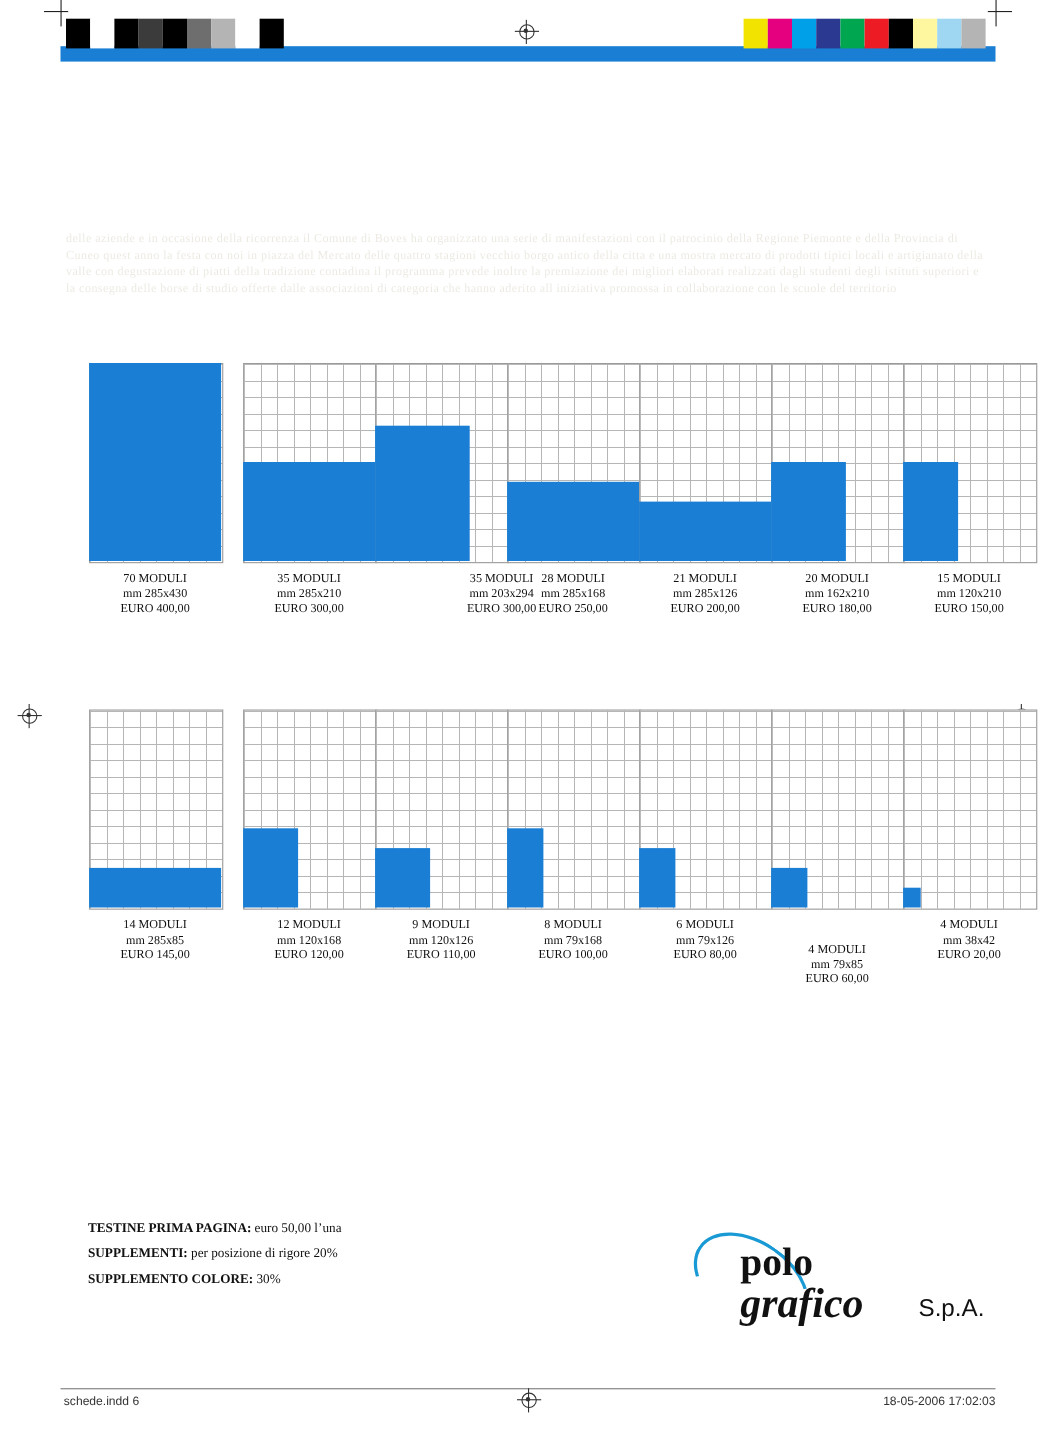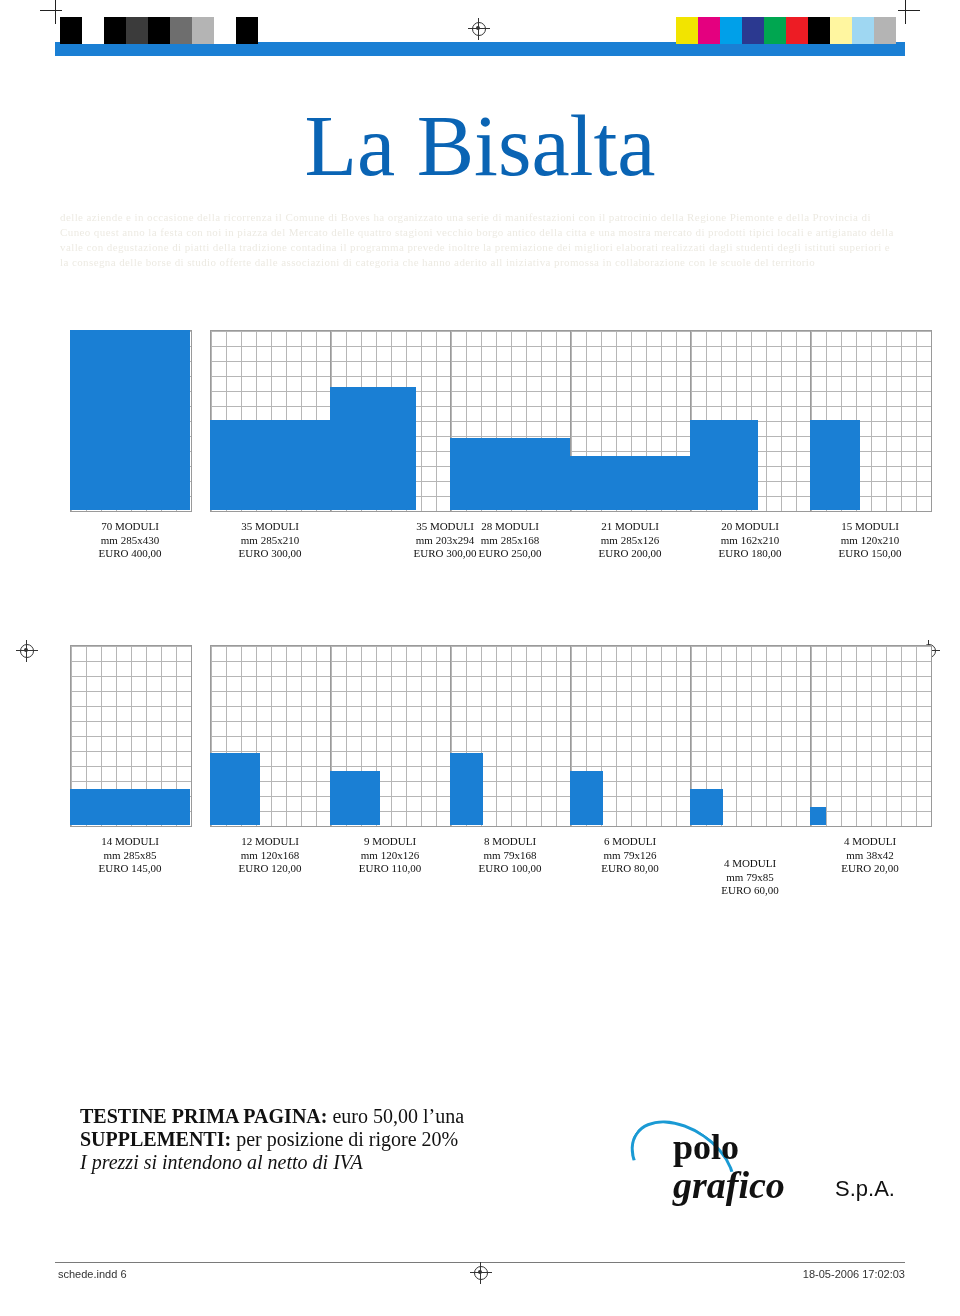--- a/index.html
+++ b/index.html
@@ -36,33 +36,33 @@
 
   
   .ghost{
     position:absolute;left:60px;top:210px;width:840px;height:880px;
     opacity:.16;color:#8a7a4a;font-size:11px;line-height:15px;
     font-family:"Liberation Serif", serif;overflow:hidden;
     letter-spacing:.4px;
   }
 
   
-  .row{position:absolute;left:60px;width:840px;}
+  .row{position:absolute;left:71px;width:840px;}
   .cell{position:absolute;}
   .grid{position:absolute;background:#ffffff;border:1px solid #9a9a9a;
         background-image:
           repeating-linear-gradient(to right, #b6b6b6 0 1px, transparent 1px 15px),
           repeating-linear-gradient(to bottom, #b6b6b6 0 1px, transparent 1px 15px);}
   .fill{position:absolute;background:#1a7fd4;}
   .cap{position:absolute;text-align:center;font-size:11px;line-height:13.5px;color:#111;
        font-family:"Liberation Serif", serif;width:140px;}
 
   
   .footnote{position:absolute;left:80px;top:1105px;width:560px;color:#111;}
-  .footnote div{font-size:20px;line-height:23px;}
+  .footnote div{font-size:12px;line-height:23px;}
   .footnote b{font-family:"Liberation Serif", serif;}
   .footnote .ital{font-style:italic;}
 
   
   .logo{position:absolute;left:625px;top:1118px;width:260px;height:100px;text-align:center;}
   .logo .swoosh{position:absolute;left:0;top:10px;width:110px;height:70px;
     border:3px solid #1a9ad4;border-radius:50%;border-right-color:transparent;border-bottom-color:transparent;
     transform:rotate(35deg);}
   .logo .polo{position:absolute;left:48px;top:8px;font-size:36px;font-weight:bold;color:#111;font-family:"Liberation Serif", serif;}
   .logo .grafico{position:absolute;left:48px;top:45px;font-size:38px;font-style:italic;font-weight:bold;color:#111;font-family:"Liberation Serif", serif;}
@@ -125,21 +125,20 @@
       <div class="c1"></div>
       <div class="c2"></div>
   </div>
   <div class="reg sidereg-r">
     <div class="hl"></div>
       <div class="vl"></div>
       <div class="c1"></div>
       <div class="c2"></div>
   </div>
 
-  <div class="title">La Bisalta</div>
 
   <div class="ghost">delle aziende e in occasione della ricorrenza il Comune di Boves ha organizzato una serie di manifestazioni con il patrocinio della Regione Piemonte e della Provincia di Cuneo quest anno la festa con noi in piazza del Mercato delle quattro stagioni vecchio borgo antico della citta e una mostra mercato di prodotti tipici locali e artigianato della valle con degustazione di piatti della tradizione contadina il programma prevede inoltre la premiazione dei migliori elaborati realizzati dagli studenti degli istituti superiori e la consegna delle borse di studio offerte dalle associazioni di categoria che hanno aderito all iniziativa promossa in collaborazione con le scuole del territorio</div>
 
   <div class="row" style="top:330px;height:230px;">
 
     <div class="cell" style="left:10px;top:0;">
       <div class="grid" style="left:0;top:0;width:120px;height:180px;"></div>
       <div class="fill" style="left:0;top:0;width:120px;height:180px;"></div>
       <div class="cap" style="left:-10px;top:190px;">
         <div>70 MODULI</div>
@@ -278,21 +277,21 @@
         <div>4 MODULI</div>
         <div>mm 38x42</div>
         <div>EURO 20,00</div>
       </div>
     </div>
   </div>
 
   <div class="footnote">
     <div><b>TESTINE PRIMA PAGINA:</b><span> euro 50,00 l’una</span></div>
     <div><b>SUPPLEMENTI:</b><span> per posizione di rigore 20%</span></div>
-    <div class="ital">I prezzi si intendono al netto di IVA</div>
+    <div><b>SUPPLEMENTO COLORE:</b><span> 30%</span></div>
   </div>
 
   <div class="logo">
     <div class="swoosh"></div>
     <div class="polo">polo</div>
     <div class="grafico">grafico</div>
     <div class="spa">S.p.A.</div>
   </div>
 
   <div class="botline"></div>

